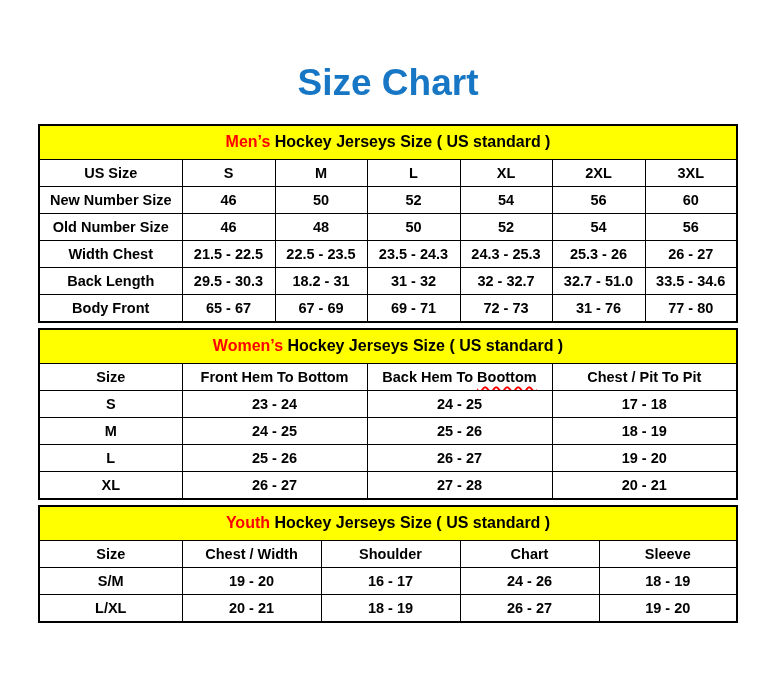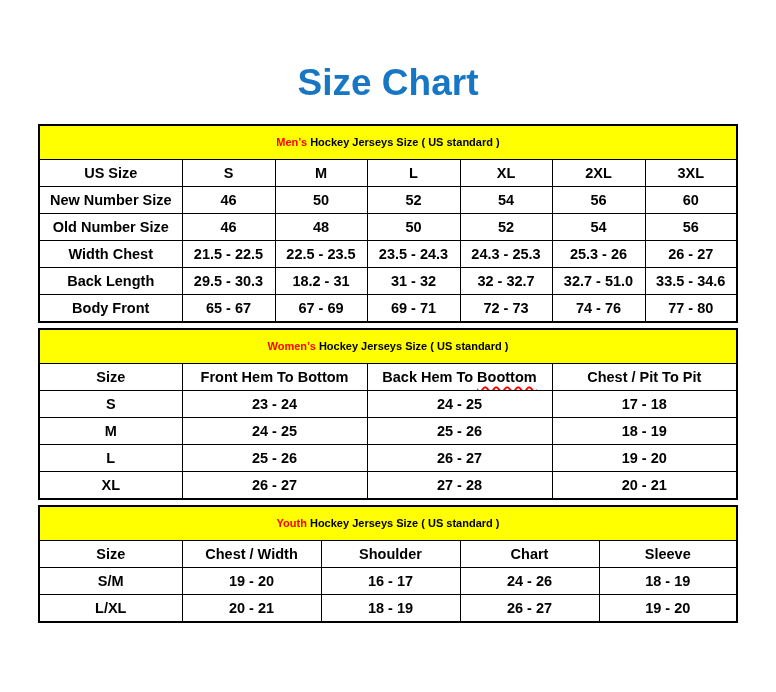--- a/index.html
+++ b/index.html
@@ -32,21 +32,21 @@
     vertical-align: middle;
     font-weight: bold;
     font-size: 14.5px;
     padding: 2px 2px;
     height: 27px;
     overflow: hidden;
     white-space: nowrap;
   }
   tr.band td {
     background: #FFFF00;
-    font-size: 11px;
+    font-size: 16px;
     height: 35px;
   }
   .hl { color: #FF0000; }
   .wavy {
     text-decoration: underline wavy #FF0000 1.5px;
     text-underline-offset: 4px;
   }
 </style>
 </head>
 <body>
@@ -113,21 +113,21 @@
       <td>32 - 32.7</td>
       <td>32.7 - 51.0</td>
       <td>33.5 - 34.6</td>
     </tr>
     <tr>
       <td>Body Front</td>
       <td>65 - 67</td>
       <td>67 - 69</td>
       <td>69 - 71</td>
       <td>72 - 73</td>
-      <td>74 - 76</td>
+      <td>31 - 76</td>
       <td>77 - 80</td>
     </tr>
   </tbody>
     </table>
 
   <table>
     <colgroup>
       <col style="width:143px">
         <col style="width:185px">
         <col style="width:185px">

